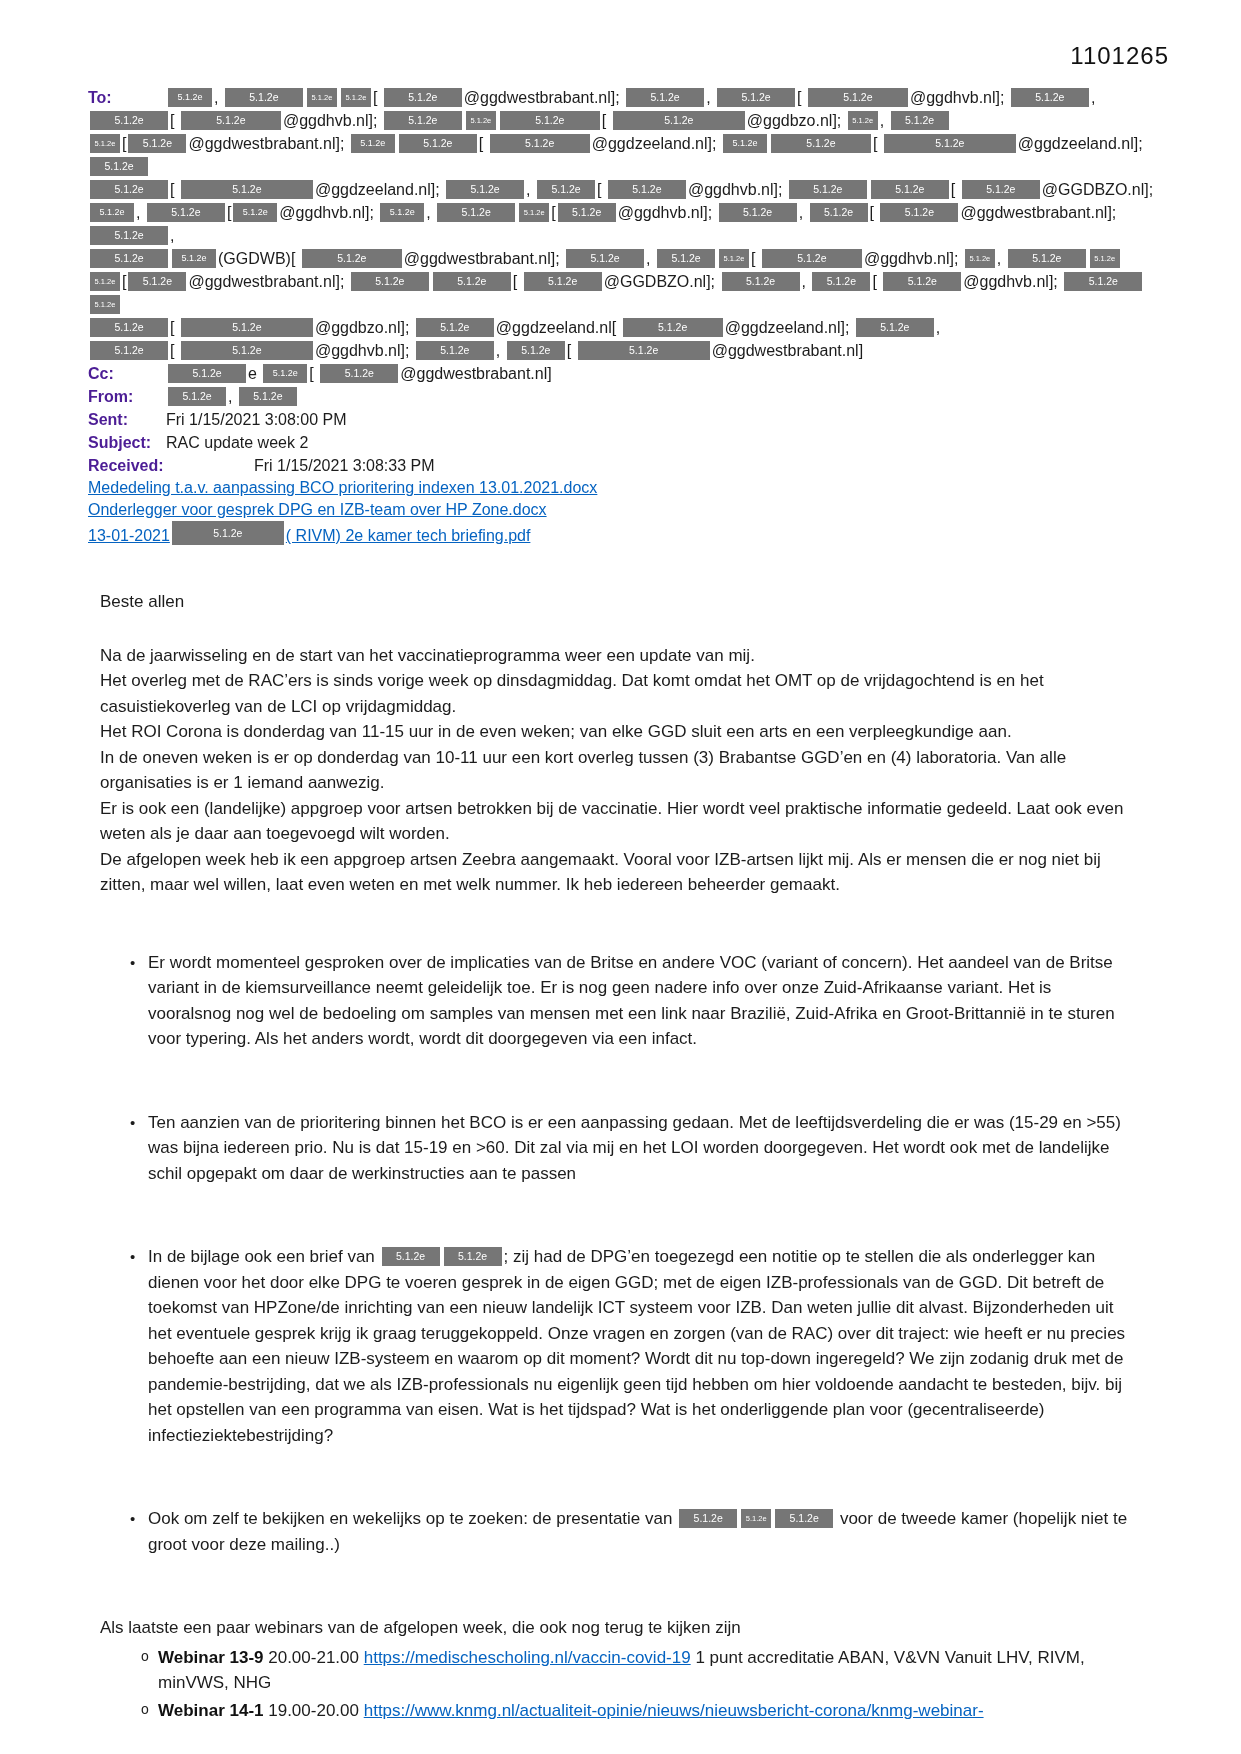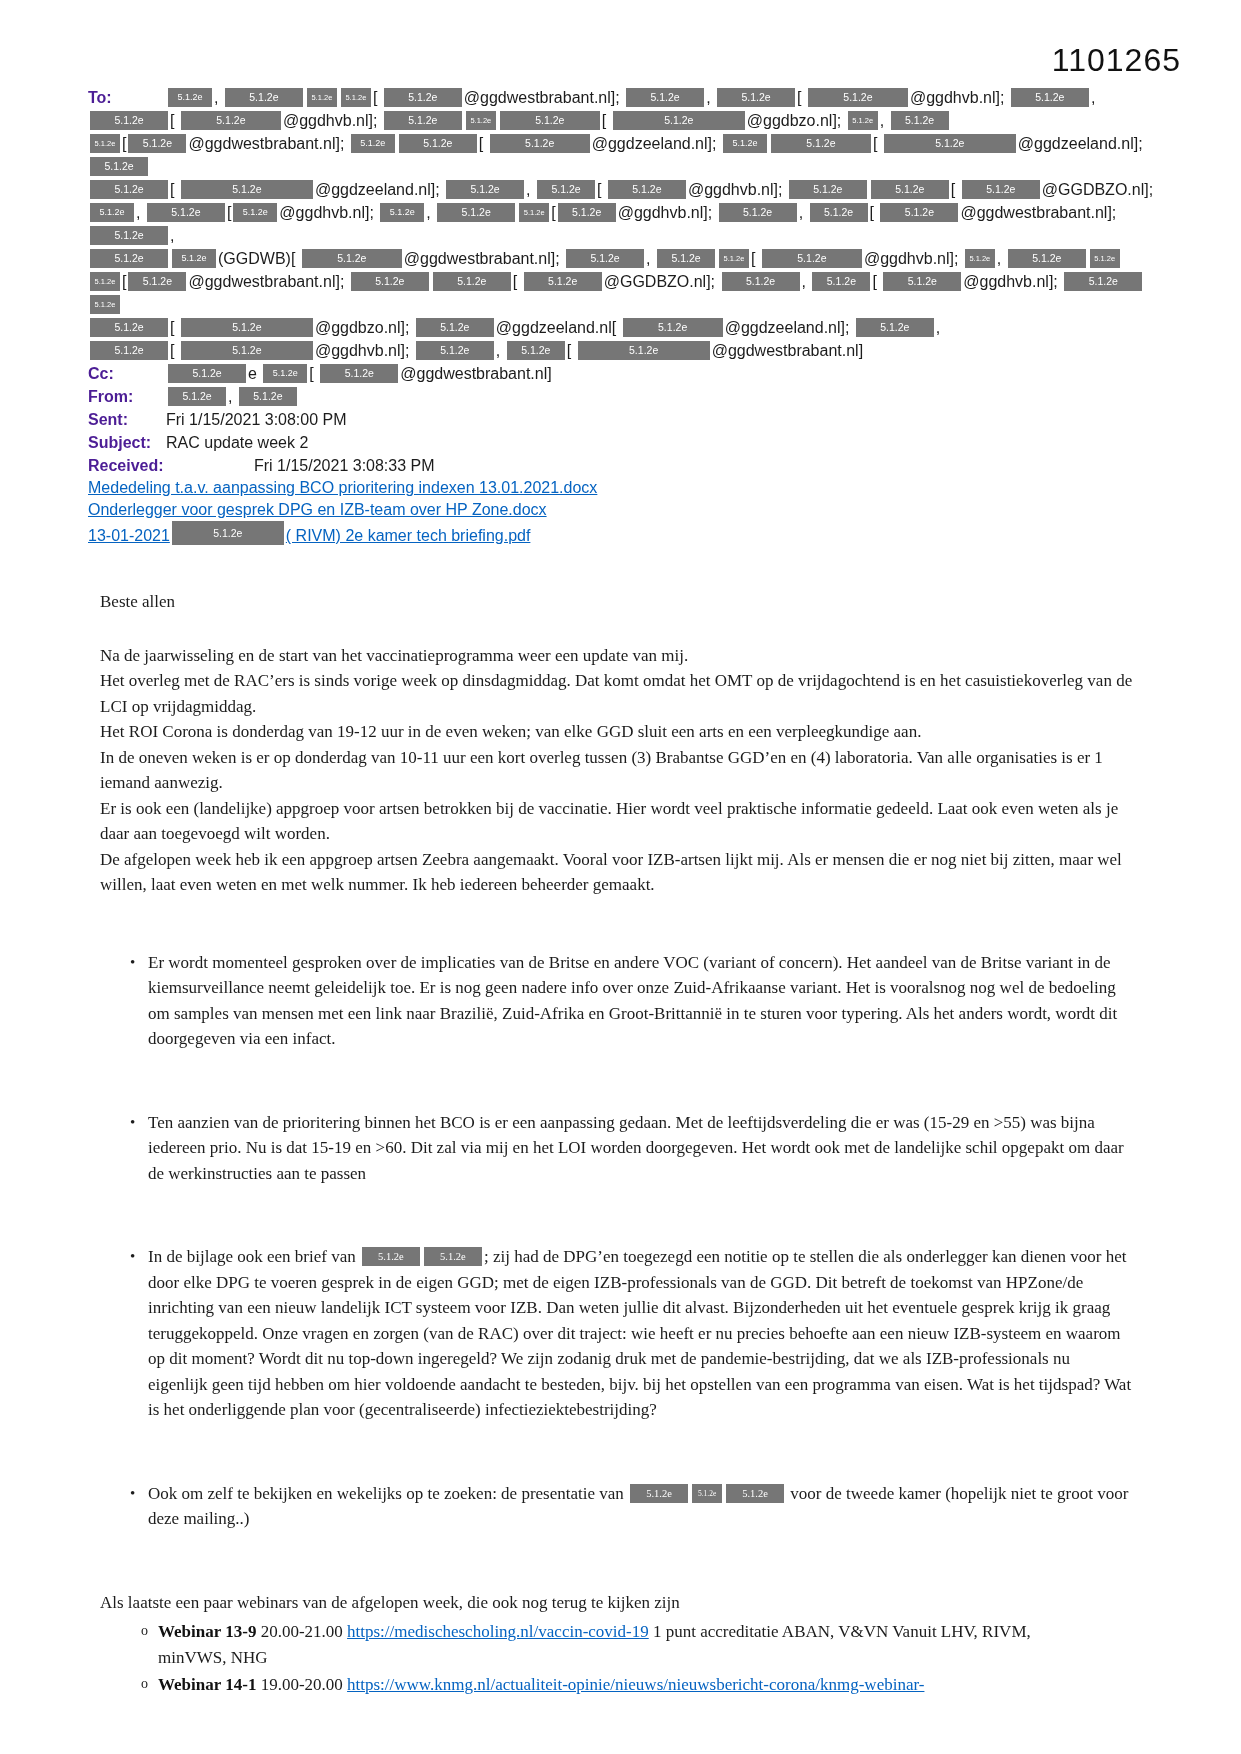--- a/index.html
+++ b/index.html
@@ -1,39 +1,39 @@
 <!DOCTYPE html>
 <html><head>
 <meta charset="utf-8">
 <style>
   html,body{margin:0;padding:0;background:#ffffff;}
   .page{position:relative;width:1241px;height:1754px;background:#fff;
         font-family:"Liberation Sans","DejaVu Sans",sans-serif;color:#1c1c1c;overflow:hidden;}
-  .docnum{position:absolute;top:42px;right:60px;font-size:32px;color:#111;letter-spacing:1px;}
+  .docnum{position:absolute;top:42px;right:72px;font-size:24px;color:#111;letter-spacing:1px;}
   .content{padding:86px 70px 0 88px;}
   
   .hline{font-size:16px;line-height:23px;min-height:23px;}
   .lbl{display:inline-block;width:78px;font-weight:bold;color:#4c1d95;vertical-align:top;}
   .recv{margin-left:88px;text-align:right;}
   .redact{background:#767676;color:#fff;display:inline-block;text-align:center;
           height:19px;line-height:19px;font-size:10.5px;margin:0 2px;vertical-align:-4px;
           white-space:nowrap;overflow:hidden;}
   .redact.xxs{width:30px;font-size:7.5px;}
   .redact.xs{width:44px;font-size:9px;}
   .redact.sm{width:58px;}
   .redact.md{width:78px;}
   .redact.lg{width:100px;}
   .redact.xl{width:132px;}
   .redact.big{width:112px;height:24px;line-height:24px;}
   
   .attachments{margin-top:0;}
   .attachments .rline{font-size:16px;line-height:22px;}
   .lnk{color:#0563c1;text-decoration:underline;cursor:pointer;}
   
-  .bodytext{margin-left:12px;margin-top:42px;width:1048px;font-size:17px;line-height:25.5px;font-family:Liberation Serif, serif;}
+  .bodytext{margin-left:12px;margin-top:42px;width:1048px;font-size:17px;line-height:25.5px;}
   .greet{margin-bottom:28px;}
   .para{margin-bottom:52px;}
   .para > div{min-height:25px;}
   .bullets .bullet{position:relative;margin:0 0 58px 48px;width:985px;}
   .bullets .marker{position:absolute;left:-18px;top:0;font-size:15px;}
   .closing{margin-bottom:4px;}
   .webinars{margin-left:40px;width:960px;}
   .webinars .bullet{position:relative;margin:0 0 2px 18px;}
   .webinars .marker{position:absolute;left:-17px;top:-1px;font-size:14px;}
   .bodytext .redact{vertical-align:-4px;}
@@ -87,21 +87,21 @@
         <div class="rline"><a class="lnk">Mededeling t.a.v. aanpassing BCO prioritering indexen 13.01.2021.docx</a></div>
         <div class="rline"><a class="lnk">Onderlegger voor gesprek DPG en IZB-team over HP Zone.docx</a></div>
         <div class="rline"><a class="lnk">13-01-2021</a><span class="redact big">5.1.2e</span><a class="lnk">(  RIVM) 2e kamer tech briefing.pdf</a></div>
       </div>
 
     <div class="bodytext">
       <div class="greet">Beste allen</div>
       <div class="para">
           <div>Na de jaarwisseling en de start van het vaccinatieprogramma weer een update van mij.</div>
           <div>Het overleg met de RAC’ers is sinds vorige week op dinsdagmiddag. Dat komt omdat het OMT op de vrijdagochtend is en het casuistiekoverleg van de LCI op vrijdagmiddag.</div>
-          <div>Het ROI Corona is donderdag van 19-12 uur in de even weken; van elke GGD sluit een arts en een verpleegkundige aan.</div>
+          <div>Het ROI Corona is donderdag van 11-15 uur in de even weken; van elke GGD sluit een arts en een verpleegkundige aan.</div>
           <div>In de oneven weken is er op donderdag van 10-11 uur een kort overleg tussen (3) Brabantse GGD’en en (4) laboratoria. Van alle organisaties is er 1 iemand aanwezig.</div>
           <div>Er is ook een (landelijke) appgroep voor artsen betrokken bij de vaccinatie. Hier wordt veel praktische informatie gedeeld. Laat ook even weten als je daar aan toegevoegd wilt worden.</div>
           <div>De afgelopen week heb ik een appgroep artsen Zeebra aangemaakt. Vooral voor IZB-artsen lijkt mij. Als er mensen die er nog niet bij zitten, maar wel willen, laat even weten en met welk nummer. Ik heb iedereen beheerder gemaakt.</div>
         </div>
       <div class="bullets">
           <div class="bullet"><span class="marker">•</span><span><span>Er wordt momenteel gesproken over de implicaties van de Britse en andere VOC (variant of concern). Het aandeel van de Britse variant in de kiemsurveillance neemt geleidelijk toe.  Er is nog geen nadere info over onze Zuid-Afrikaanse variant. Het is vooralsnog nog wel de bedoeling om samples van mensen met een link naar Brazilië, Zuid-Afrika en Groot-Brittannië in te sturen voor typering. Als het anders wordt, wordt dit doorgegeven via een infact.</span></span></div>
           <div class="bullet"><span class="marker">•</span><span><span>Ten aanzien van de prioritering binnen het BCO is er een aanpassing gedaan. Met de leeftijdsverdeling die er was (15-29 en &gt;55) was bijna iedereen prio. Nu is dat 15-19 en &gt;60. Dit zal via mij en het LOI worden doorgegeven. Het wordt ook met de landelijke schil opgepakt om daar de werkinstructies aan te passen</span></span></div>
           <div class="bullet"><span class="marker">•</span><span><span>In de bijlage ook een brief van </span><span class="redact sm">5.1.2e</span><span class="redact sm">5.1.2e</span><span>; zij had de DPG’en toegezegd een notitie op te stellen die als onderlegger kan dienen voor het door elke DPG te voeren gesprek in de eigen GGD; met de eigen IZB-professionals van de GGD. Dit betreft de toekomst van HPZone/de inrichting van een nieuw landelijk ICT systeem voor IZB. Dan weten jullie dit alvast. Bijzonderheden uit het eventuele gesprek krijg ik graag teruggekoppeld. Onze vragen en zorgen (van de RAC)  over dit traject: wie heeft er nu precies behoefte aan een nieuw IZB-systeem en waarom op dit moment? Wordt dit nu top-down ingeregeld? We zijn zodanig druk met de pandemie-bestrijding, dat we als IZB-professionals nu eigenlijk geen tijd hebben om hier voldoende aandacht te besteden, bijv. bij het opstellen van een programma van eisen. Wat is het tijdspad? Wat is het onderliggende plan voor (gecentraliseerde) infectieziektebestrijding?</span></span></div>
           <div class="bullet"><span class="marker">•</span><span><span>Ook om zelf te bekijken en wekelijks op te zoeken: de presentatie van </span><span class="redact sm">5.1.2e</span><span class="redact xxs">5.1.2e</span><span class="redact sm">5.1.2e</span><span> voor de tweede kamer (hopelijk niet te groot voor deze mailing..)</span></span></div>
         </div>

